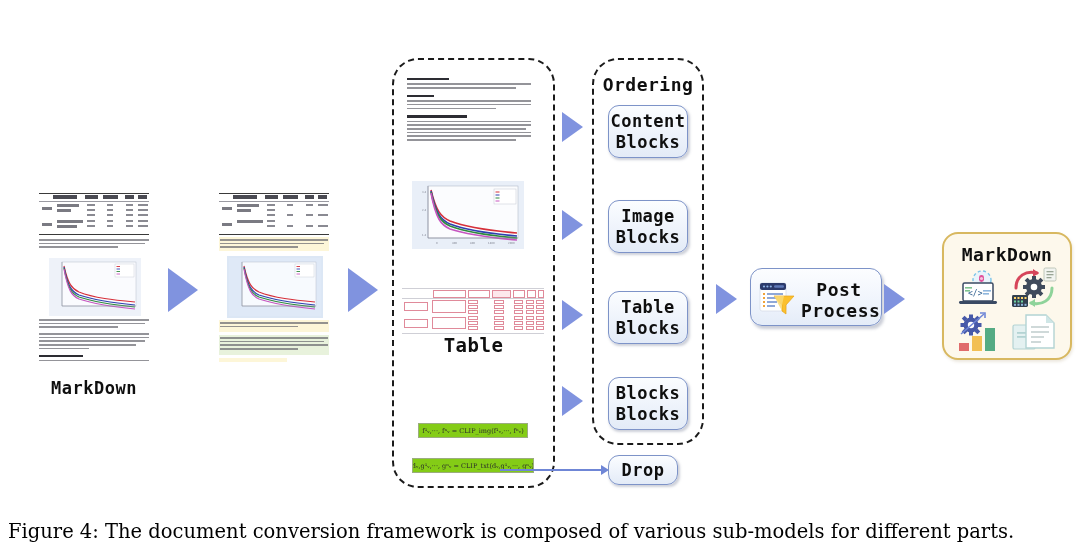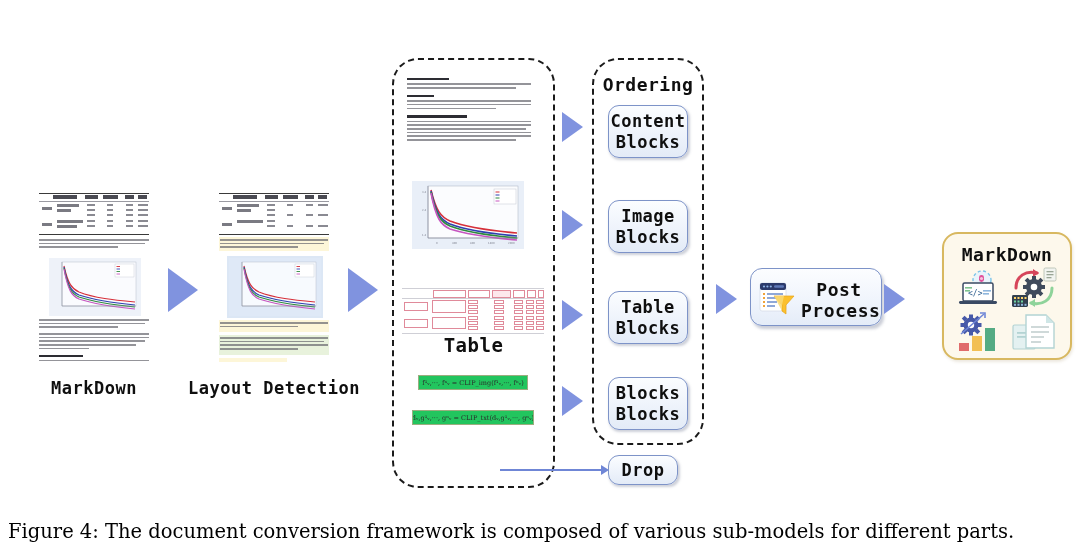--- a/index.html
+++ b/index.html
@@ -124,28 +124,29 @@
     position: absolute;
     box-sizing: border-box;
     border: 1px solid #e08a9a;
   }
   .mt-line { position: absolute; background: #cfcfd6; }
 
   
   .eq-box {
     box-sizing: border-box;
     border: 1px solid #9bad7f;
-    background: #22c55e;
+    background: #84cc16;
     display: flex;
     align-items: center;
     justify-content: center;
     font-family: "DejaVu Serif", serif;
     color: #2a2a2a;
     overflow: hidden;
     white-space: nowrap;
+    margin-top: 48px;
   }
 
   
   .conn-line {
     position: absolute;
     height: 1.6px;
     background: #6f86d6;
   }
   .conn-head {
     position: absolute;
@@ -315,21 +316,20 @@
     </div>
     <div class="abs hl-g" style="left:6px; top:145px; width:110px; height:20px; padding:2px 1px; box-sizing:border-box;">
       <div class="txt-line s1"></div>
         <div class="txt-line s2"></div>
       <div class="txt-line s1"></div>
         <div class="txt-line s4"></div>
     </div>
     <div class="abs hl-y" style="left:6px; top:168px; width:68px; height:6px;"></div>
 
   </div>
-  <div class="abs mono-label stage-label" style="left:184px; top:378px; width:180px;">Layout Detection</div>
 
   <div class="abs big-arrow" style="left:348px; top:268px;"></div>
 
   <div class="abs dashed-box" style="left:392px; top:58px; width:163px; height:430px;"></div>
 
   <div class="abs paper-thumb" style="left:407px; top:78px; width:124px; height:68px;">
     <div class="txt-head" style="width:34%"></div>
     <div class="txt-line s1"></div>
       <div class="txt-line s3"></div>
     <div style="height:4px"></div>

